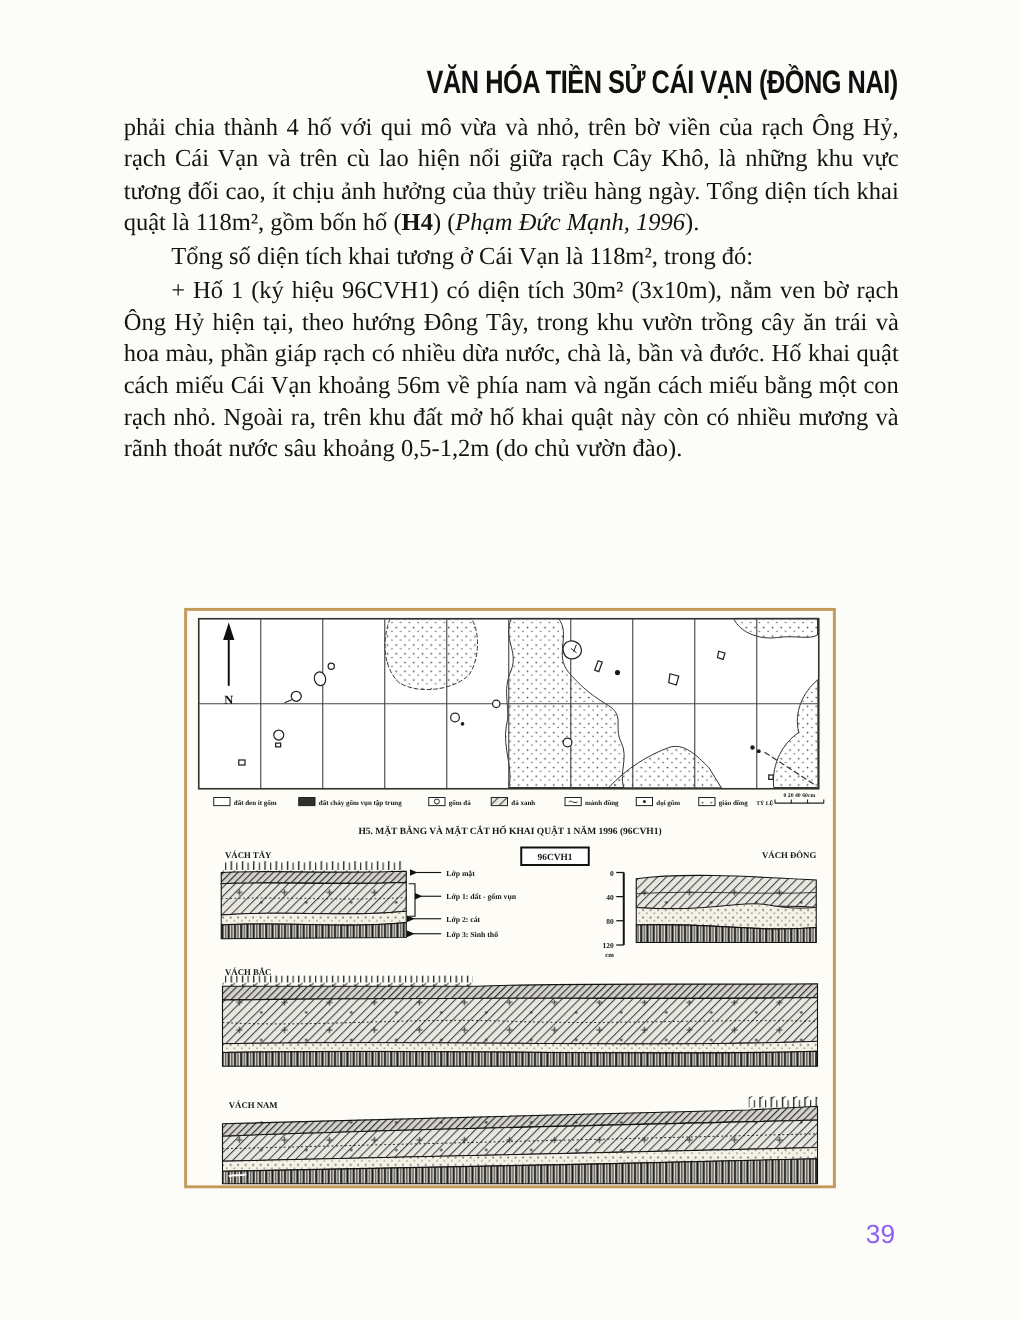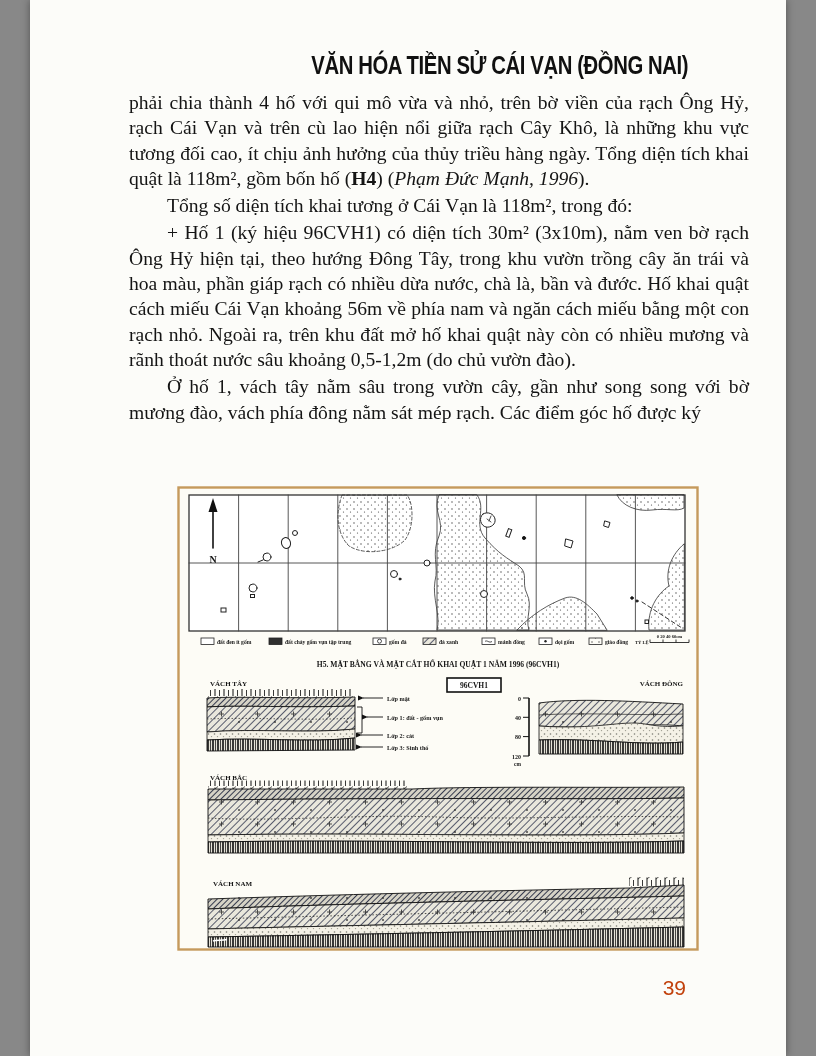--- a/index.html
+++ b/index.html
@@ -1,17 +1,17 @@
 <!DOCTYPE html>
 <html><head>
 <meta charset="utf-8">
 <style>
   html,body{margin:0;padding:0;background:#888;}
   .page{
-    position:relative;width:756px;height:1056px;background:#fcfcf9;
+    position:relative;width:816px;height:1056px;background:#fcfcf9;
     font-family:"Liberation Serif",serif;color:#141414;overflow:hidden;
     margin:0 auto;box-shadow:0 0 8px rgba(0,0,0,.4);
   }
   .header{
     position:absolute;top:50px;right:98px;white-space:nowrap;
     font-family:"Liberation Sans",sans-serif;font-weight:bold;font-size:26px;
     transform:scaleX(.78);transform-origin:100% 50%;letter-spacing:-.5px;color:#101010;
   }
   .textblock{
     position:absolute;left:99px;top:90px;width:620px;
@@ -22,35 +22,34 @@
   .indent{text-indent:38px;}
   .heading-line{margin-top:3px !important;}
   .b{font-weight:bold;}
   .i{font-style:italic;}
   .figure{
     position:absolute;left:147px;top:486px;width:522px;height:465px;
   }
   .fig text{font-family:"Liberation Serif",serif;fill:#161616;}
   .pagenum{
     position:absolute;top:976px;right:100px;
-    font-family:"Liberation Sans",sans-serif;font-size:21px;color:#c2410c;
+    font-family:"Liberation Sans",sans-serif;font-size:21px;color:#8b5cf6;
   }
 </style>
 </head>
 <body>
 
 <div class="page">
 
   <div class="header">VĂN HÓA TIỀN SỬ CÁI VẠN (ĐỒNG NAI)</div>
 
   <div class="textblock">
     <p><span>phải chia thành 4 hố với qui mô vừa và nhỏ, trên bờ viền của rạch Ông Hỷ, rạch Cái Vạn và trên cù lao hiện nổi giữa rạch Cây Khô, là những khu vực tương đối cao, ít chịu ảnh hưởng của thủy triều hàng ngày. Tổng diện tích khai quật là 118m², gồm bốn hố (</span><span class="b">H4</span><span>) (</span><span class="i">Phạm Đức Mạnh, 1996</span><span>).</span></p>
     <p class="indent">Tổng số diện tích khai tương ở Cái Vạn là 118m², trong đó:</p>
     <p class="indent">+ Hố 1 (ký hiệu 96CVH1) có diện tích 30m² (3x10m), nằm ven bờ rạch Ông Hỷ hiện tại, theo hướng Đông Tây, trong khu vườn trồng cây ăn trái và hoa màu, phần giáp rạch có nhiều dừa nước, chà là, bần và đước. Hố khai quật cách miếu Cái Vạn khoảng 56m về phía nam và ngăn cách miếu bằng một con rạch nhỏ. Ngoài ra, trên khu đất mở hố khai quật này còn có nhiều mương và rãnh thoát nước sâu khoảng 0,5-1,2m (do chủ vườn đào).</p>
-    <p class="indent">Ở hố 1, vách tây nằm sâu trong vườn cây, gần như song song với bờ mương đào, vách phía đông nằm sát mép rạch. Các điểm góc hố được ký</p>
   </div>
 
   <div class="figure">
     <svg class="fig" width="522" height="465" viewBox="0 0 522 465">
       <defs>
         <pattern id="stip" width="7" height="7" patternUnits="userSpaceOnUse">
           <circle cx="2" cy="2" r="0.7" fill="#444"></circle>
             <circle cx="5.5" cy="5" r="0.6" fill="#444"></circle>
         </pattern>
         <pattern id="hatch45" width="5" height="5" patternUnits="userSpaceOnUse" patternTransform="rotate(45)">

